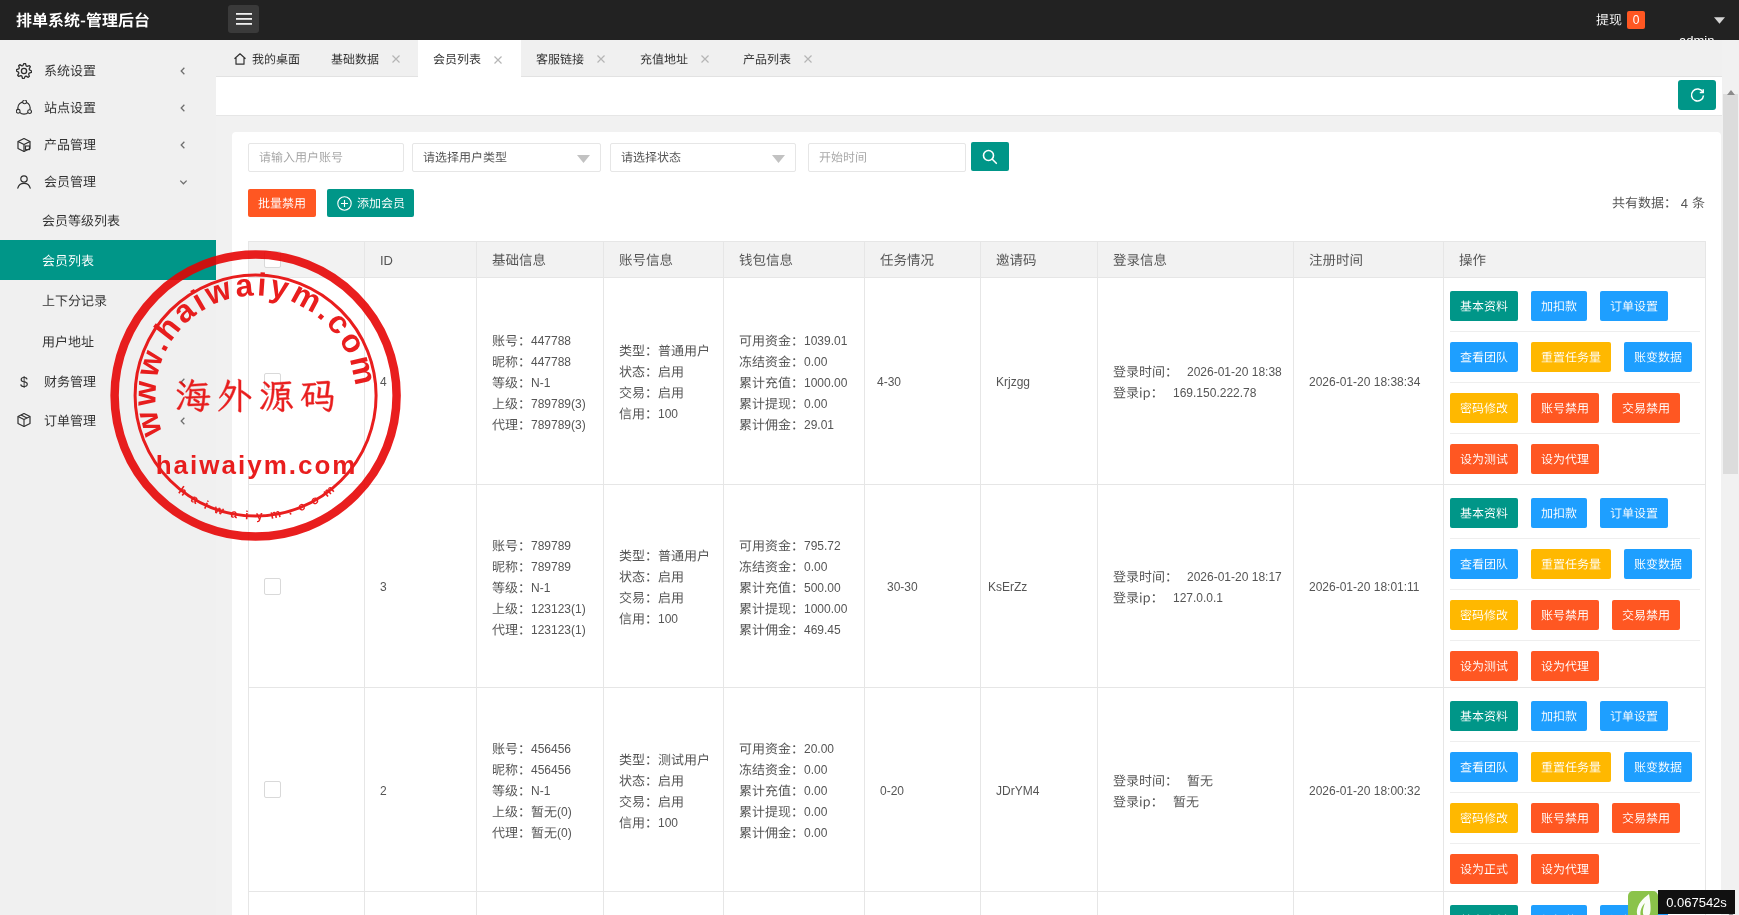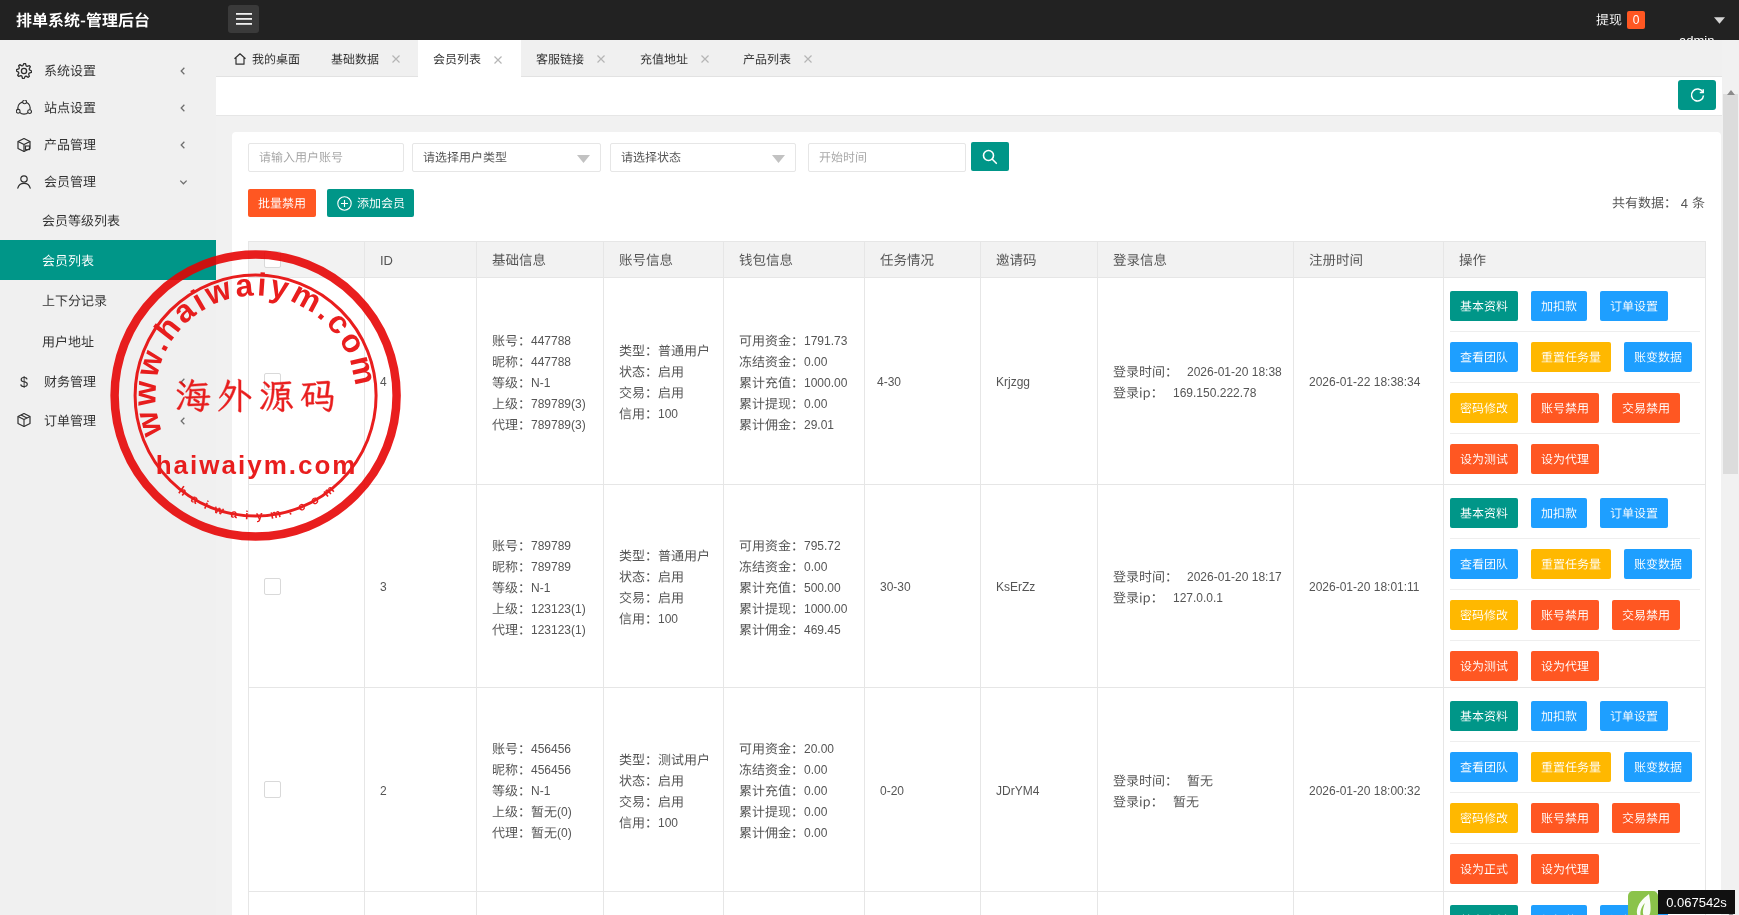--- a/index.html
+++ b/index.html
@@ -606,21 +606,21 @@
               <div class="ln">
                 <svg class="z" width="65" height="14" viewBox="0 0 65 14" fill="#555">
                   <g transform="translate(0,11.44) scale(0.013000,-0.013000)">
                     <use href="#g100" xlink:href="#g100"></use>
                     <use href="#g32" xlink:href="#g32" x="1000"></use>
                     <use href="#g101" xlink:href="#g101" x="2000"></use>
                     <use href="#g102" xlink:href="#g102" x="3000"></use>
                     <use href="#g76" xlink:href="#g76" x="4000"></use>
                   </g>
                 </svg>
-                <span class="val">1791.73</span>
+                <span class="val">1039.01</span>
               </div>
               <div class="ln">
                 <svg class="z" width="65" height="14" viewBox="0 0 65 14" fill="#555">
                   <g transform="translate(0,11.44) scale(0.013000,-0.013000)">
                     <use href="#g103" xlink:href="#g103"></use>
                     <use href="#g104" xlink:href="#g104" x="1000"></use>
                     <use href="#g101" xlink:href="#g101" x="2000"></use>
                     <use href="#g102" xlink:href="#g102" x="3000"></use>
                     <use href="#g76" xlink:href="#g76" x="4000"></use>
                   </g>
@@ -690,21 +690,21 @@
                     <use href="#g108" xlink:href="#g108" x="2000"></use>
                     <use href="#g109" xlink:href="#g109" x="2275"></use>
                     <use href="#g76" xlink:href="#g76" x="2895"></use>
                   </g>
                 </svg>
                 <span style="width:9px"></span>
                 <span class="val">169.150.222.78</span>
               </div>
             </div>
           </td>
-          <td><span class="val" style="margin-left:15px">2026-01-22 18:38:34</span></td>
+          <td><span class="val" style="margin-left:15px">2026-01-20 18:38:34</span></td>
           <td style="vertical-align:top">
             <div style="padding:13px 0 0 6px">
               <div style="white-space:nowrap"><span class="obtn" style="background:#009688">
                   <svg class="z" width="48" height="13" viewBox="0 0 48 13" fill="#fff">
                     <g transform="translate(0,10.56) scale(0.012000,-0.012000)">
                       <use href="#g44" xlink:href="#g44"></use>
                       <use href="#g110" xlink:href="#g110" x="1000"></use>
                       <use href="#g101" xlink:href="#g101" x="2000"></use>
                       <use href="#g111" xlink:href="#g111" x="3000"></use>
                     </g>
@@ -986,22 +986,22 @@
                     <use href="#g106" xlink:href="#g106" x="1000"></use>
                     <use href="#g107" xlink:href="#g107" x="2000"></use>
                     <use href="#g102" xlink:href="#g102" x="3000"></use>
                     <use href="#g76" xlink:href="#g76" x="4000"></use>
                   </g>
                 </svg>
                 <span class="val">469.45</span>
               </div>
             </div>
           </td>
-          <td><span class="val" style="margin-left:15px">30-30</span></td>
-          <td><span class="val" style="margin-left:15px">KsErZz</span></td>
+          <td><span class="val" style="margin-left:22px">30-30</span></td>
+          <td><span class="val" style="margin-left:7px">KsErZz</span></td>
           <td>
             <div class="cell">
               <div class="ln">
                 <svg class="z" width="65" height="14" viewBox="0 0 65 14" fill="#555">
                   <g transform="translate(0,11.44) scale(0.013000,-0.013000)">
                     <use href="#g87" xlink:href="#g87"></use>
                     <use href="#g31" xlink:href="#g31" x="1000"></use>
                     <use href="#g67" xlink:href="#g67" x="2000"></use>
                     <use href="#g68" xlink:href="#g68" x="3000"></use>
                     <use href="#g76" xlink:href="#g76" x="4000"></use>

